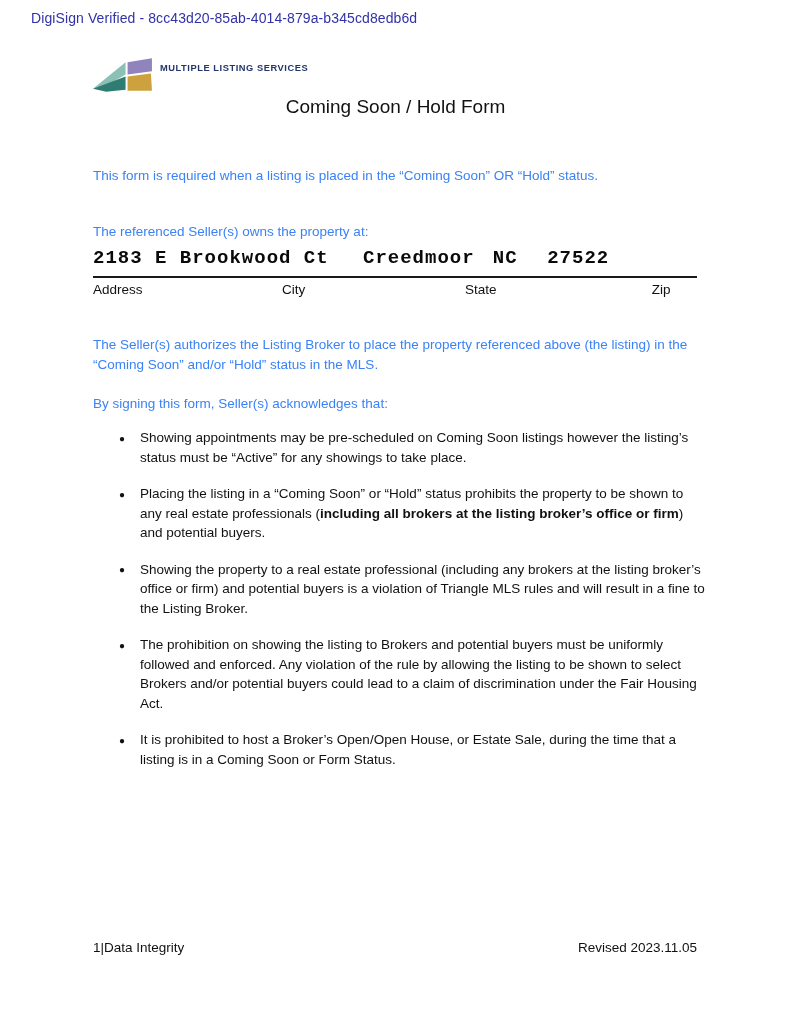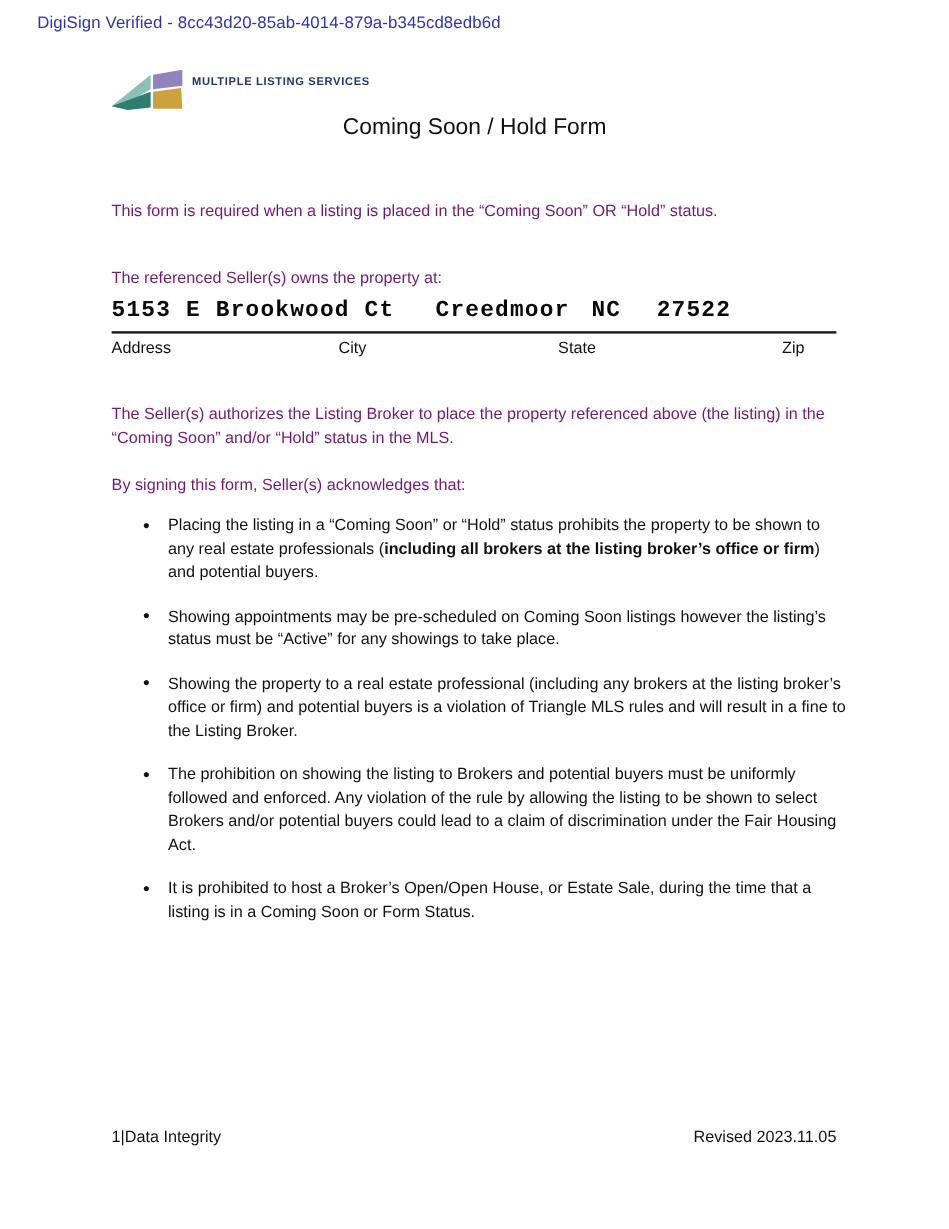--- a/index.html
+++ b/index.html
@@ -61,21 +61,21 @@
     position: absolute;
     top: 96px;
     left: 0;
     width: 100%;
     text-align: center;
     font-size: 19px;
     font-weight: 400;
     color: #111;
   }
 
-  .bodytext { font-size: 13.5px; line-height: 19.5px; color: #701a75; }
+  .bodytext { font-size: 13.5px; line-height: 19.5px; color: #3b82f6; }
 
   .intro   { position: absolute; left: 93px; top: 166px; width: 612px; }
   .owns    { position: absolute; left: 93px; top: 222px; width: 612px; }
 
   
   .prop { position: absolute; left: 93px; top: 247px; width: 604px; }
   .prop-values { position: relative; height: 25px; }
   .prop-values span {
     position: absolute;
     top: 0;
@@ -144,42 +144,42 @@
   </div>
 
   <div class="doc-title">Coming Soon / Hold Form</div>
 
   <div class="intro bodytext">This form is required when a listing is placed in the “Coming Soon” OR “Hold” status.</div>
 
   <div class="owns bodytext">The referenced Seller(s) owns the property at:</div>
 
   <div class="prop">
     <div class="prop-values">
-      <span class="pv-address">5153 E Brookwood Ct</span>
+      <span class="pv-address">2183 E Brookwood Ct</span>
       <span class="pv-city">Creedmoor</span>
       <span class="pv-state">NC</span>
       <span class="pv-zip">27522</span>
     </div>
     <div class="prop-rule"></div>
     <div class="prop-labels">
       <span class="pl-address">Address</span>
       <span class="pl-city">City</span>
       <span class="pl-state">State</span>
       <span class="pl-zip">Zip</span>
     </div>
   </div>
 
   <div class="authorize bodytext">The Seller(s) authorizes the Listing Broker to place the property referenced above (the listing) in the “Coming Soon” and/or “Hold” status in the MLS.</div>
 
   <div class="signing bodytext">By signing this form, Seller(s) acknowledges that:</div>
 
   <div class="acklist-wrap">
     <ul class="acklist">
+        <li><span>Showing appointments may be pre-scheduled on Coming Soon listings however the listing’s status must be “Active” for any showings to take place.</span></li>
         <li><span>Placing the listing in a “Coming Soon” or “Hold” status prohibits the property to be shown to any real estate professionals (</span><b>including all brokers at the listing broker’s office or firm</b><span>) and potential buyers.</span></li>
-        <li><span>Showing appointments may be pre-scheduled on Coming Soon listings however the listing’s status must be “Active” for any showings to take place.</span></li>
         <li><span>Showing the property to a real estate professional (including any brokers at the listing broker’s office or firm) and potential buyers is a violation of Triangle MLS rules and will result in a fine to the Listing Broker.</span></li>
         <li><span>The prohibition on showing the listing to Brokers and potential buyers must be uniformly followed and enforced. Any violation of the rule by allowing the listing to be shown to select Brokers and/or potential buyers could lead to a claim of discrimination under the Fair Housing Act.</span></li>
         <li><span>It is prohibited to host a Broker’s Open/Open House, or Estate Sale, during the time that a listing is in a Coming Soon or Form Status.</span></li>
       </ul>
   </div>
 
   <div class="footer-left">1|Data Integrity</div>
 
   <div class="footer-right">Revised 2023.11.05</div>
 

